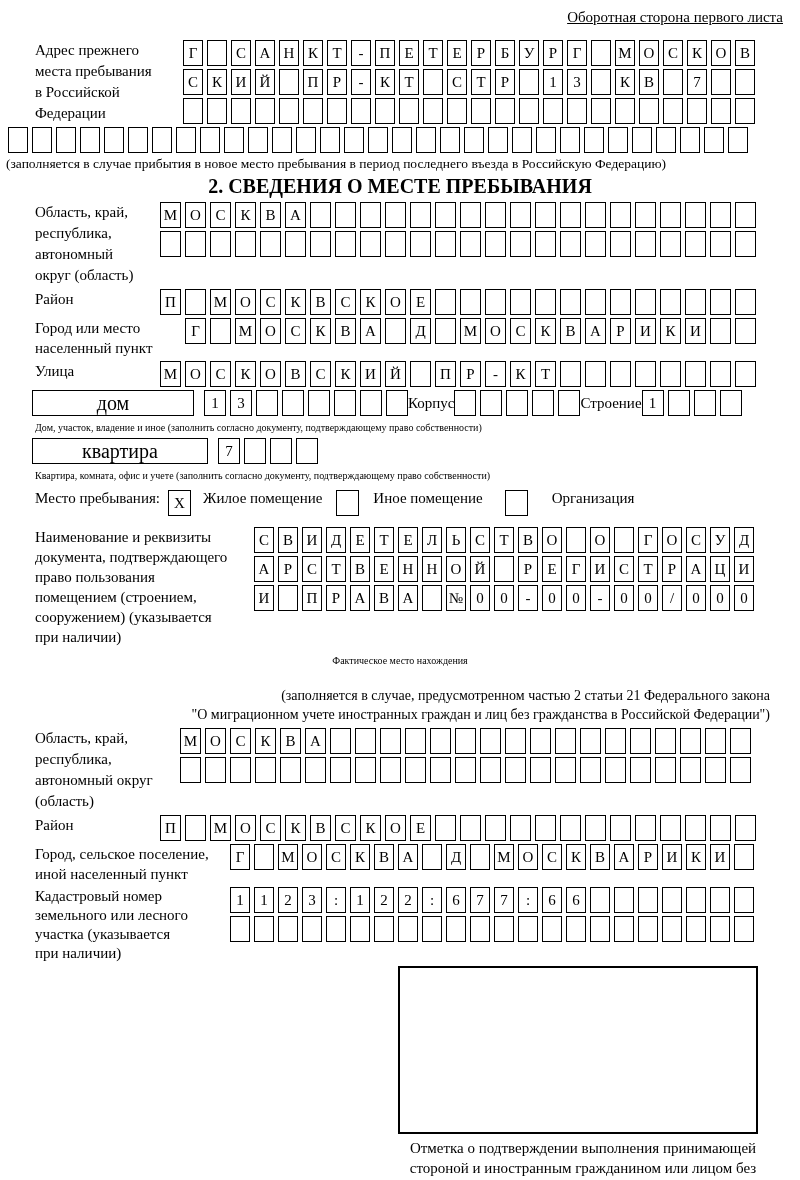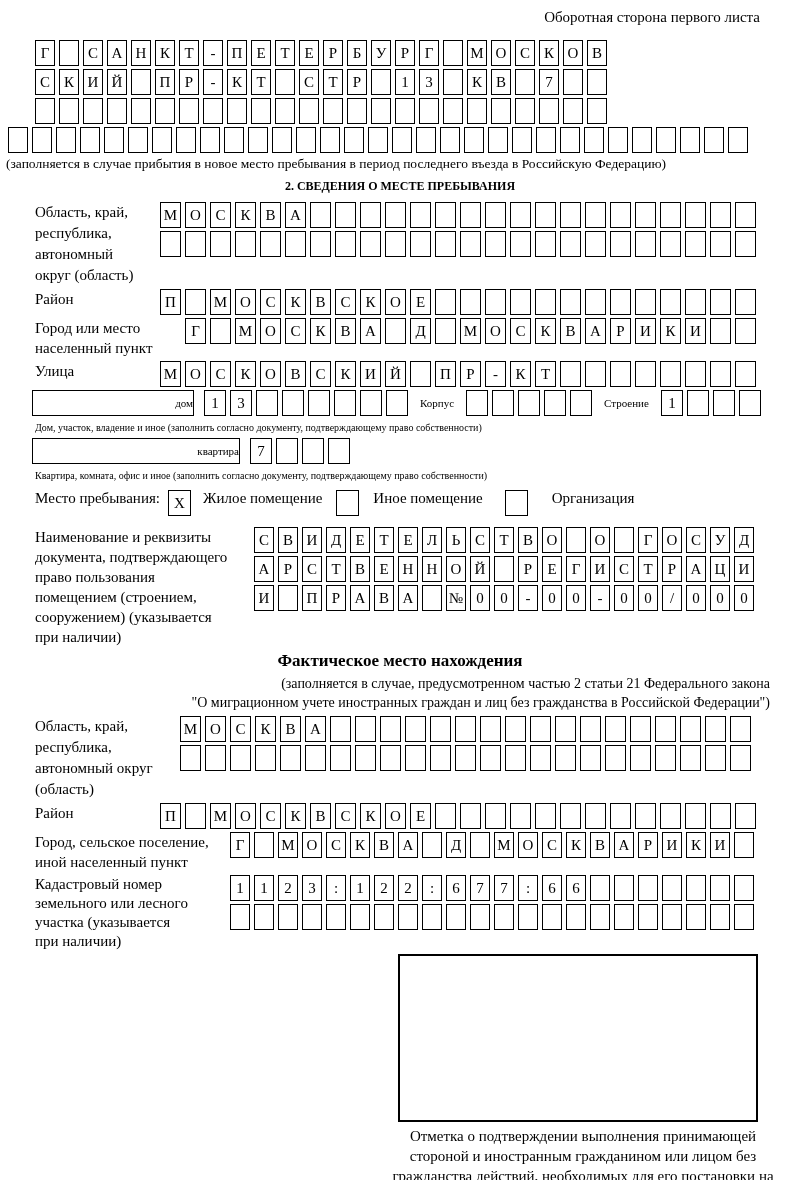--- a/index.html
+++ b/index.html
@@ -3,21 +3,21 @@
 <meta charset="utf-8">
 <style>
   html,body { margin:0; padding:0; background:#fff; }
   body {
     width:800px; height:1180px; overflow:hidden;
     font-family:"Liberation Serif","DejaVu Serif",serif;
     color:#000;
   }
   .page { position:relative; width:800px; height:1180px; padding-top:8px; box-sizing:border-box; }
 
-  .side-note { text-align:right; padding-right:40px; font-size:15px; line-height:18px; margin-bottom:14px; }
+  .side-note { text-align:right; padding-right:17px; font-size:15px; line-height:18px; margin-bottom:14px;text-decoration:underline; }
 
   .frow { display:flex; align-items:flex-start; margin:0 0 3px 35px; }
   .lbl { font-size:15px; line-height:21px; white-space:pre-line; flex-shrink:0; }
   .lh20 { line-height:20px; }
   .lh19 { line-height:19px; }
   .w148 { width:148px; } .w125 { width:125px; } .w150 { width:150px; }
   .w219 { width:219px; } .w145 { width:145px; } .w195 { width:195px; }
 
   .cellcol { display:flex; flex-direction:column; gap:3px; }
   .cells { display:flex; gap:4px; flex-wrap:nowrap; }
@@ -25,61 +25,65 @@
     box-sizing:content-box; width:18px; height:24px; flex-shrink:0;
     border:1px solid #000; display:inline-flex; align-items:center; justify-content:center;
     font-size:15px; line-height:24px;
   }
   .p25 .cell { width:19px; }
   .p26 .cell { width:20px; }
   .fullrow { margin:3px 0 2px 8px; }
 
   .cnote { text-align:left; font-size:13.5px; line-height:17px; margin:1px 6px 2px 6px; }
   .lnote { font-size:10px; line-height:17px; margin:0 0 2px 35px; }
-  .sec-title { text-align:center; font-weight:bold; font-size:12px; line-height:20px; margin:4px 0 6px; }
+  .sec-title { text-align:center; font-weight:bold; font-size:20px; line-height:20px; margin:4px 0 6px; }
 
   .big-box {
     box-sizing:border-box; height:26px; border:1px solid #000; flex-shrink:0;
-    display:flex; align-items:center; justify-content:flex-end; font-size:11px;
+    display:flex; align-items:center; justify-content:center; font-size:20px;
   }
   .house-box { width:162px; margin-left:-3px; margin-right:10px; }
-  .apt-box { width:208px; margin-left:-3px; margin-right:10px; }
-  .inline-lbl { font-size:11px; line-height:26px; margin:0 12px; white-space:nowrap; }
+  .apt-box { width:176px; margin-left:-3px; margin-right:10px; }
+  .inline-lbl { font-size:15px; line-height:26px; margin:0 0; white-space:nowrap; }
 
   .stay { display:flex; align-items:flex-start; margin:6px 0 11px 35px; font-size:15px; }
   .chk {
     box-sizing:content-box; width:21px; height:24px; border:1px solid #000; flex-shrink:0;
     display:inline-flex; align-items:center; justify-content:center; font-size:15px;
   }
   .chk.c1 { margin:0 12px 0 8px; }
   .chk.c2 { margin:0 14px 0 14px; }
   .chk.c3 { margin:0 24px 0 22px; }
   .subnote { font-size:14px; line-height:17px; margin:0 0 3px 175px; }
 
-  .fact-title { text-align:center; font-weight:bold; font-size:17px; line-height:20px; margin:4px 0 3px; }
+  .fact-title { text-align:center; font-weight:normal; font-size:10px; line-height:20px; margin:4px 0 15px; }
   .fact-note { text-align:right; font-size:14px; line-height:19px; margin:0 30px; }
   .fact-note-wrap { margin-bottom:4px; }
 
   .stamp-box {
     box-sizing:border-box; width:360px; height:168px;
     border:2px solid #000; margin:2px 0 4px 398px;
   }
   .stamp-caption {
     width:386px; margin-left:390px; text-align:center;
     font-size:15px; line-height:20px;
   }
 </style>
 </head>
 <body>
 
 <div class="page">
 
   <div class="side-note">Оборотная сторона первого листа</div>
 
   <div class="frow">
+    <div class="lbl w148">Адрес прежнего
+места пребывания
+в Российской
+Федерации</div>
     <div class="cellcol">
       <div class="cells p24">
           <span class="cell">Г</span>
           <span class="cell"></span>
           <span class="cell">С</span>
           <span class="cell">А</span>
           <span class="cell">Н</span>
           <span class="cell">К</span>
           <span class="cell">Т</span>
           <span class="cell">-</span>
@@ -378,21 +382,21 @@
     <div class="big-box apt-box">
       <span>квартира</span>
     </div>
     <div class="cells p26">
         <span class="cell">7</span>
         <span class="cell"></span>
         <span class="cell"></span>
         <span class="cell"></span>
       </div>
   </div>
-  <div class="lnote">Квартира, комната, офис и иное (заполнить согласно документу, подтверждающему право собственности)</div>
+  <div class="lnote">Квартира, комната, офис и учете (заполнить согласно документу, подтверждающему право собственности)</div>
 
   <div class="stay">
     <span>Место пребывания:</span>
     <span class="chk c1">X</span>
     <span>Жилое помещение</span>
     <span class="chk c2"></span>
     <span>Иное помещение</span>
     <span class="chk c3"></span>
     <span>Организация</span>
   </div>

